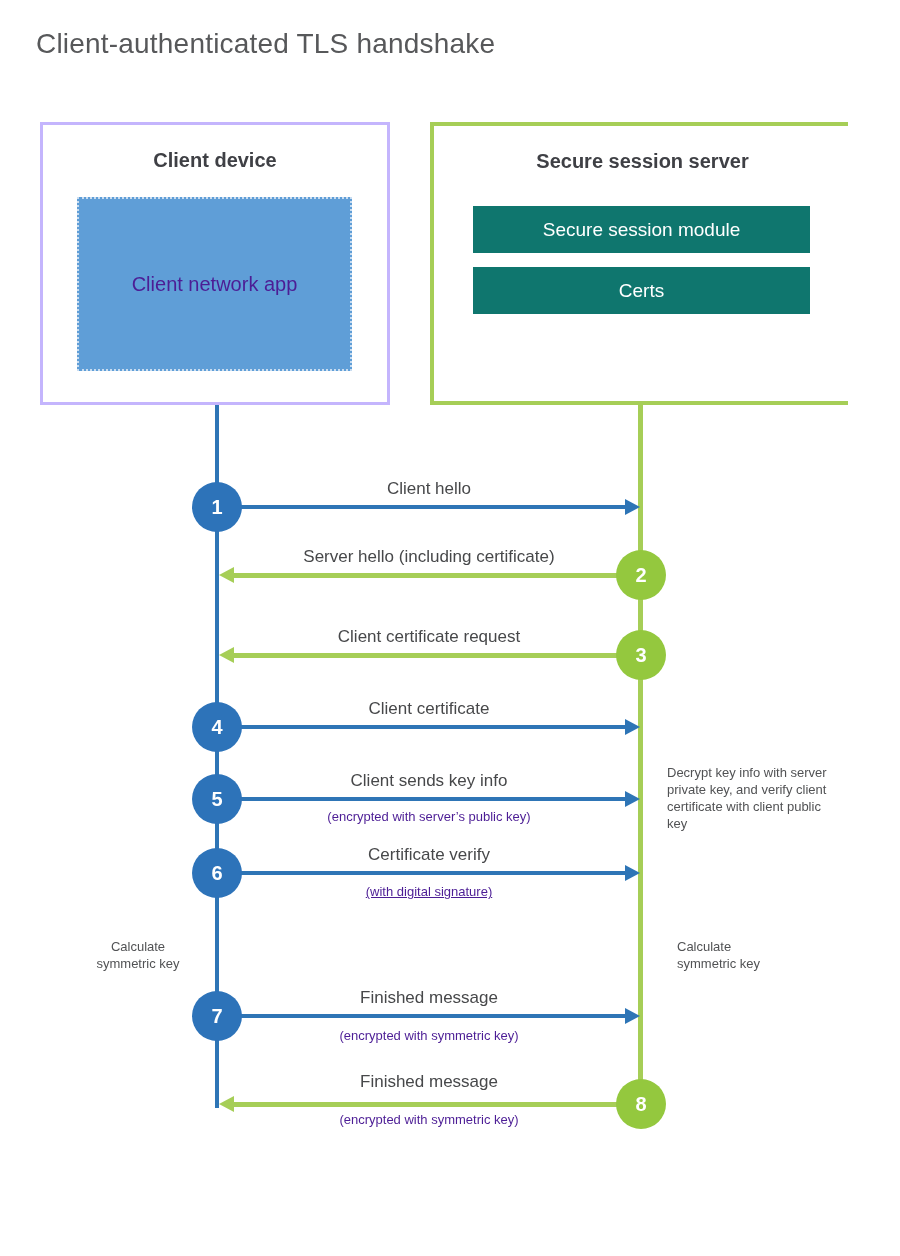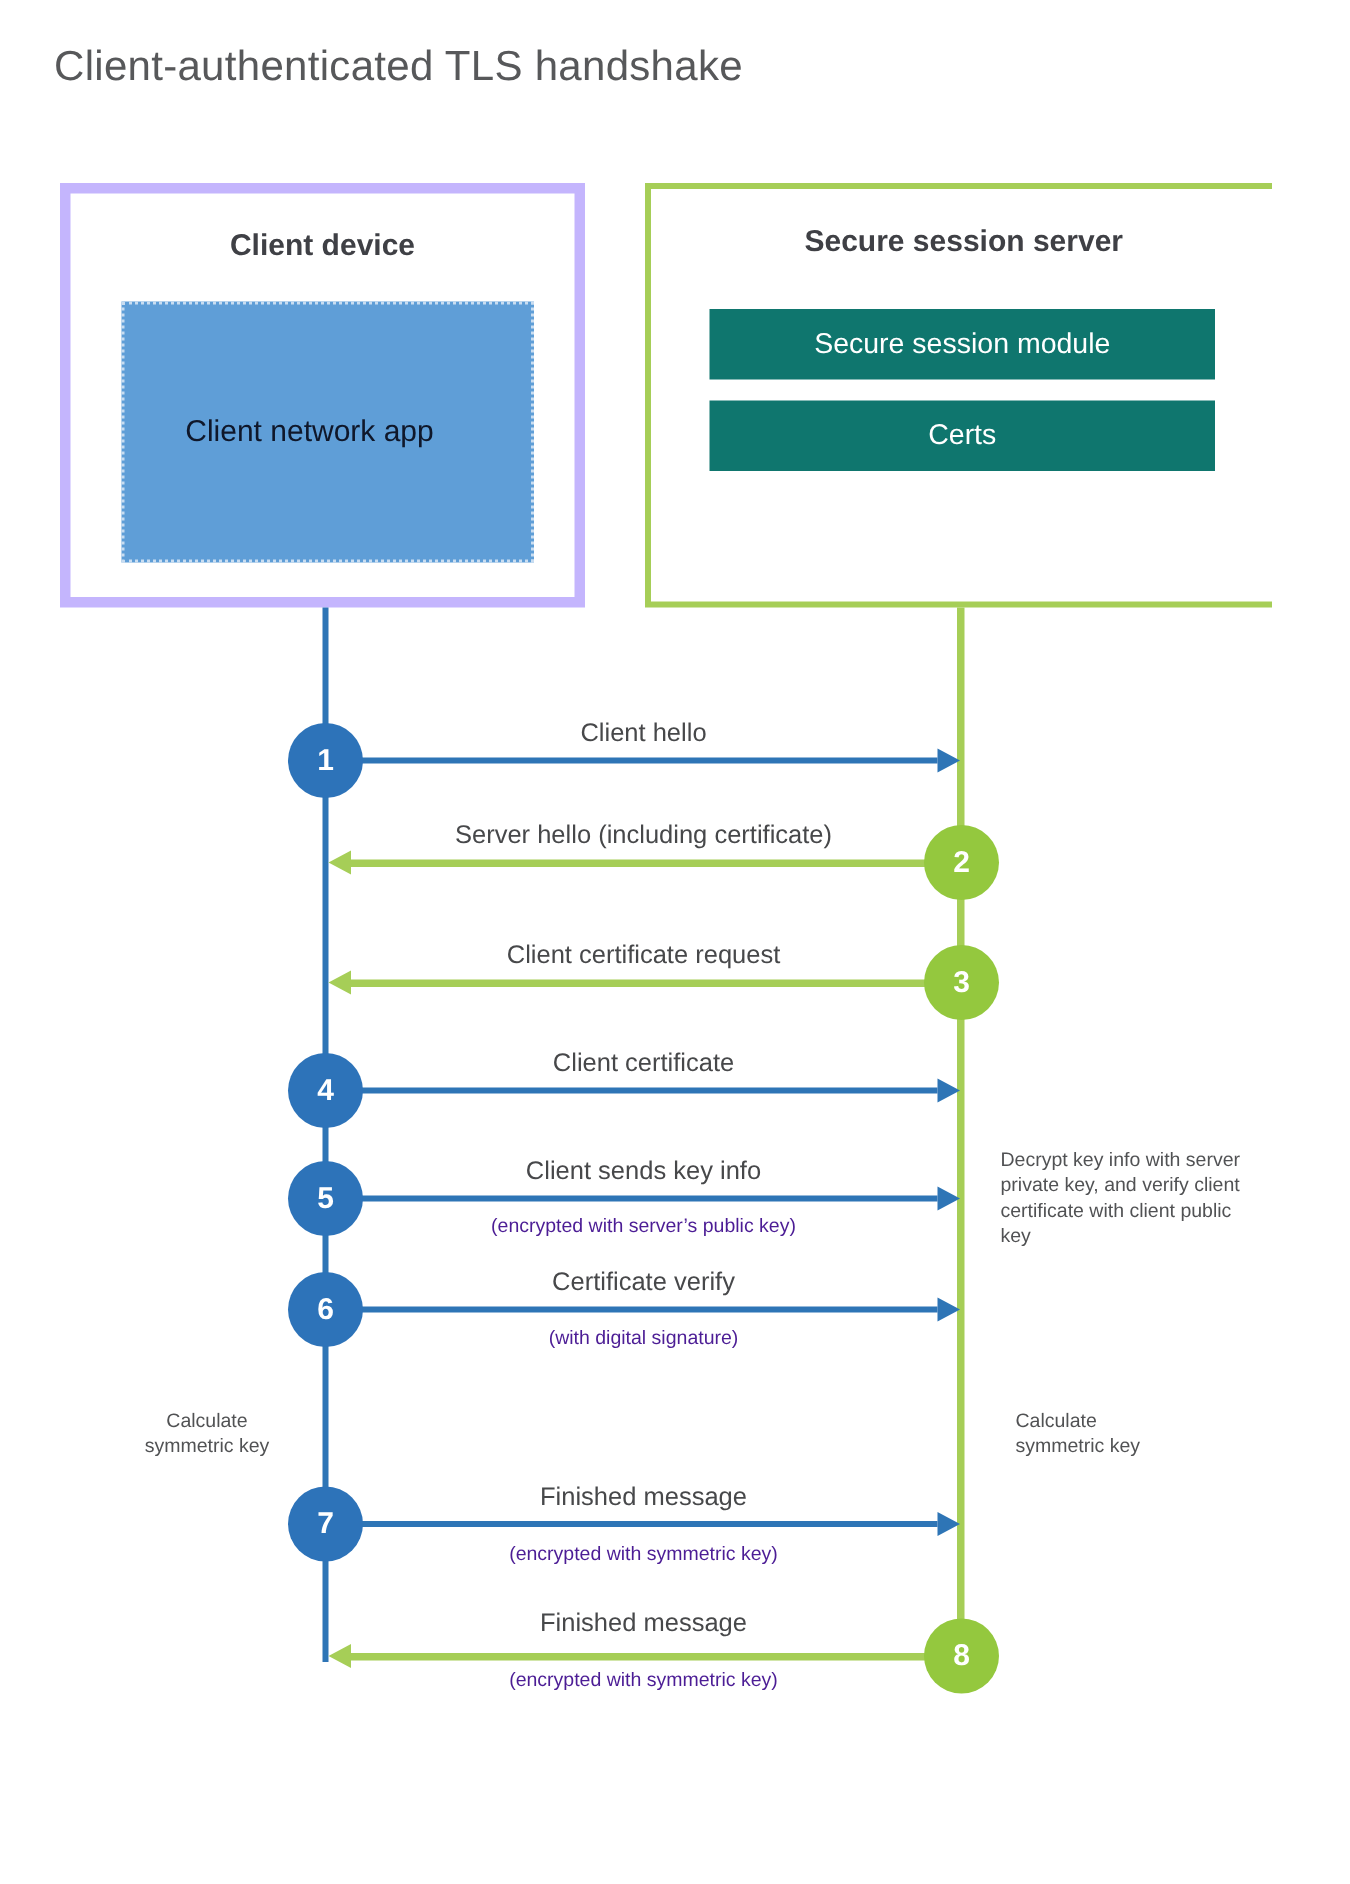--- a/index.html
+++ b/index.html
@@ -2,28 +2,28 @@
 <html><head>
 <meta charset="utf-8">
 <style>
   html,body{margin:0;padding:0;background:#ffffff;}
   .page{position:relative;width:848px;height:1256px;background:#ffffff;
         font-family:"Liberation Sans", sans-serif;overflow:hidden;}
   .page-title{position:absolute;left:36px;top:28px;margin:0;
         font-size:28px;font-weight:300;color:#57585a;letter-spacing:.2px;}
   
   .actor-box{position:absolute;top:122px;height:283px;background:#fff;box-sizing:border-box;}
-  .client-box{left:40px;width:350px;border:7px solid #c4b5fd;}
+  .client-box{left:40px;width:350px;border:3px solid #c4b5fd;}
   .server-box{left:430px;width:425px;border:4px solid #a6ce57;}
   .box-title{position:absolute;left:0;right:0;top:24px;text-align:center;
         font-size:20px;font-weight:700;color:#3f4045;}
   .app-rect{position:absolute;left:34px;top:72px;width:275px;height:174px;
         background:#5f9ed7;border:2px dotted #c9ddf1;box-sizing:border-box;
         display:flex;align-items:center;justify-content:center;}
-  .app-rect span{display:block;width:190px;color:#0f172a;
+  .app-rect span{display:block;width:190px;text-align:center;color:#4c1d95;
         font-size:20px;line-height:26px;}
   .server-bar{position:absolute;left:39px;width:337px;height:47px;background:#0f766e;
         display:flex;align-items:center;justify-content:center;
         color:#ffffff;font-size:19px;}
   
   .lifeline{position:absolute;}
   .lifeline.blue{left:215px;top:405px;width:4px;height:703px;background:#2e75b6;}
   .lifeline.green{left:638px;top:405px;width:5px;height:701px;background:#a6ce57;}
   
   .circle{position:absolute;width:50px;height:50px;border-radius:50%;
@@ -105,21 +105,21 @@
     <div class="ahead right" style="top:791px;"></div>
     <div class="circle blue" style="top:774px;">5</div>
     <div class="msg-sub" style="top:809px;">(encrypted with server’s public key)</div>
   </div>
 
   <div>
     <div class="msg-label" style="top:845px;">Certificate verify</div>
     <div class="hline blue" style="top:871px;"></div>
     <div class="ahead right" style="top:865px;"></div>
     <div class="circle blue" style="top:848px;">6</div>
-    <div class="msg-sub" style="top:884px;">(with digital signature)</div>
+    <div class="msg-sub" style="top:884px;text-decoration:underline;">(with digital signature)</div>
   </div>
 
   <div>
     <div class="msg-label" style="top:988px;">Finished message</div>
     <div class="hline blue" style="top:1014px;"></div>
     <div class="ahead right" style="top:1008px;"></div>
     <div class="circle blue" style="top:991px;">7</div>
     <div class="msg-sub" style="top:1028px;">(encrypted with symmetric key)</div>
   </div>
 

